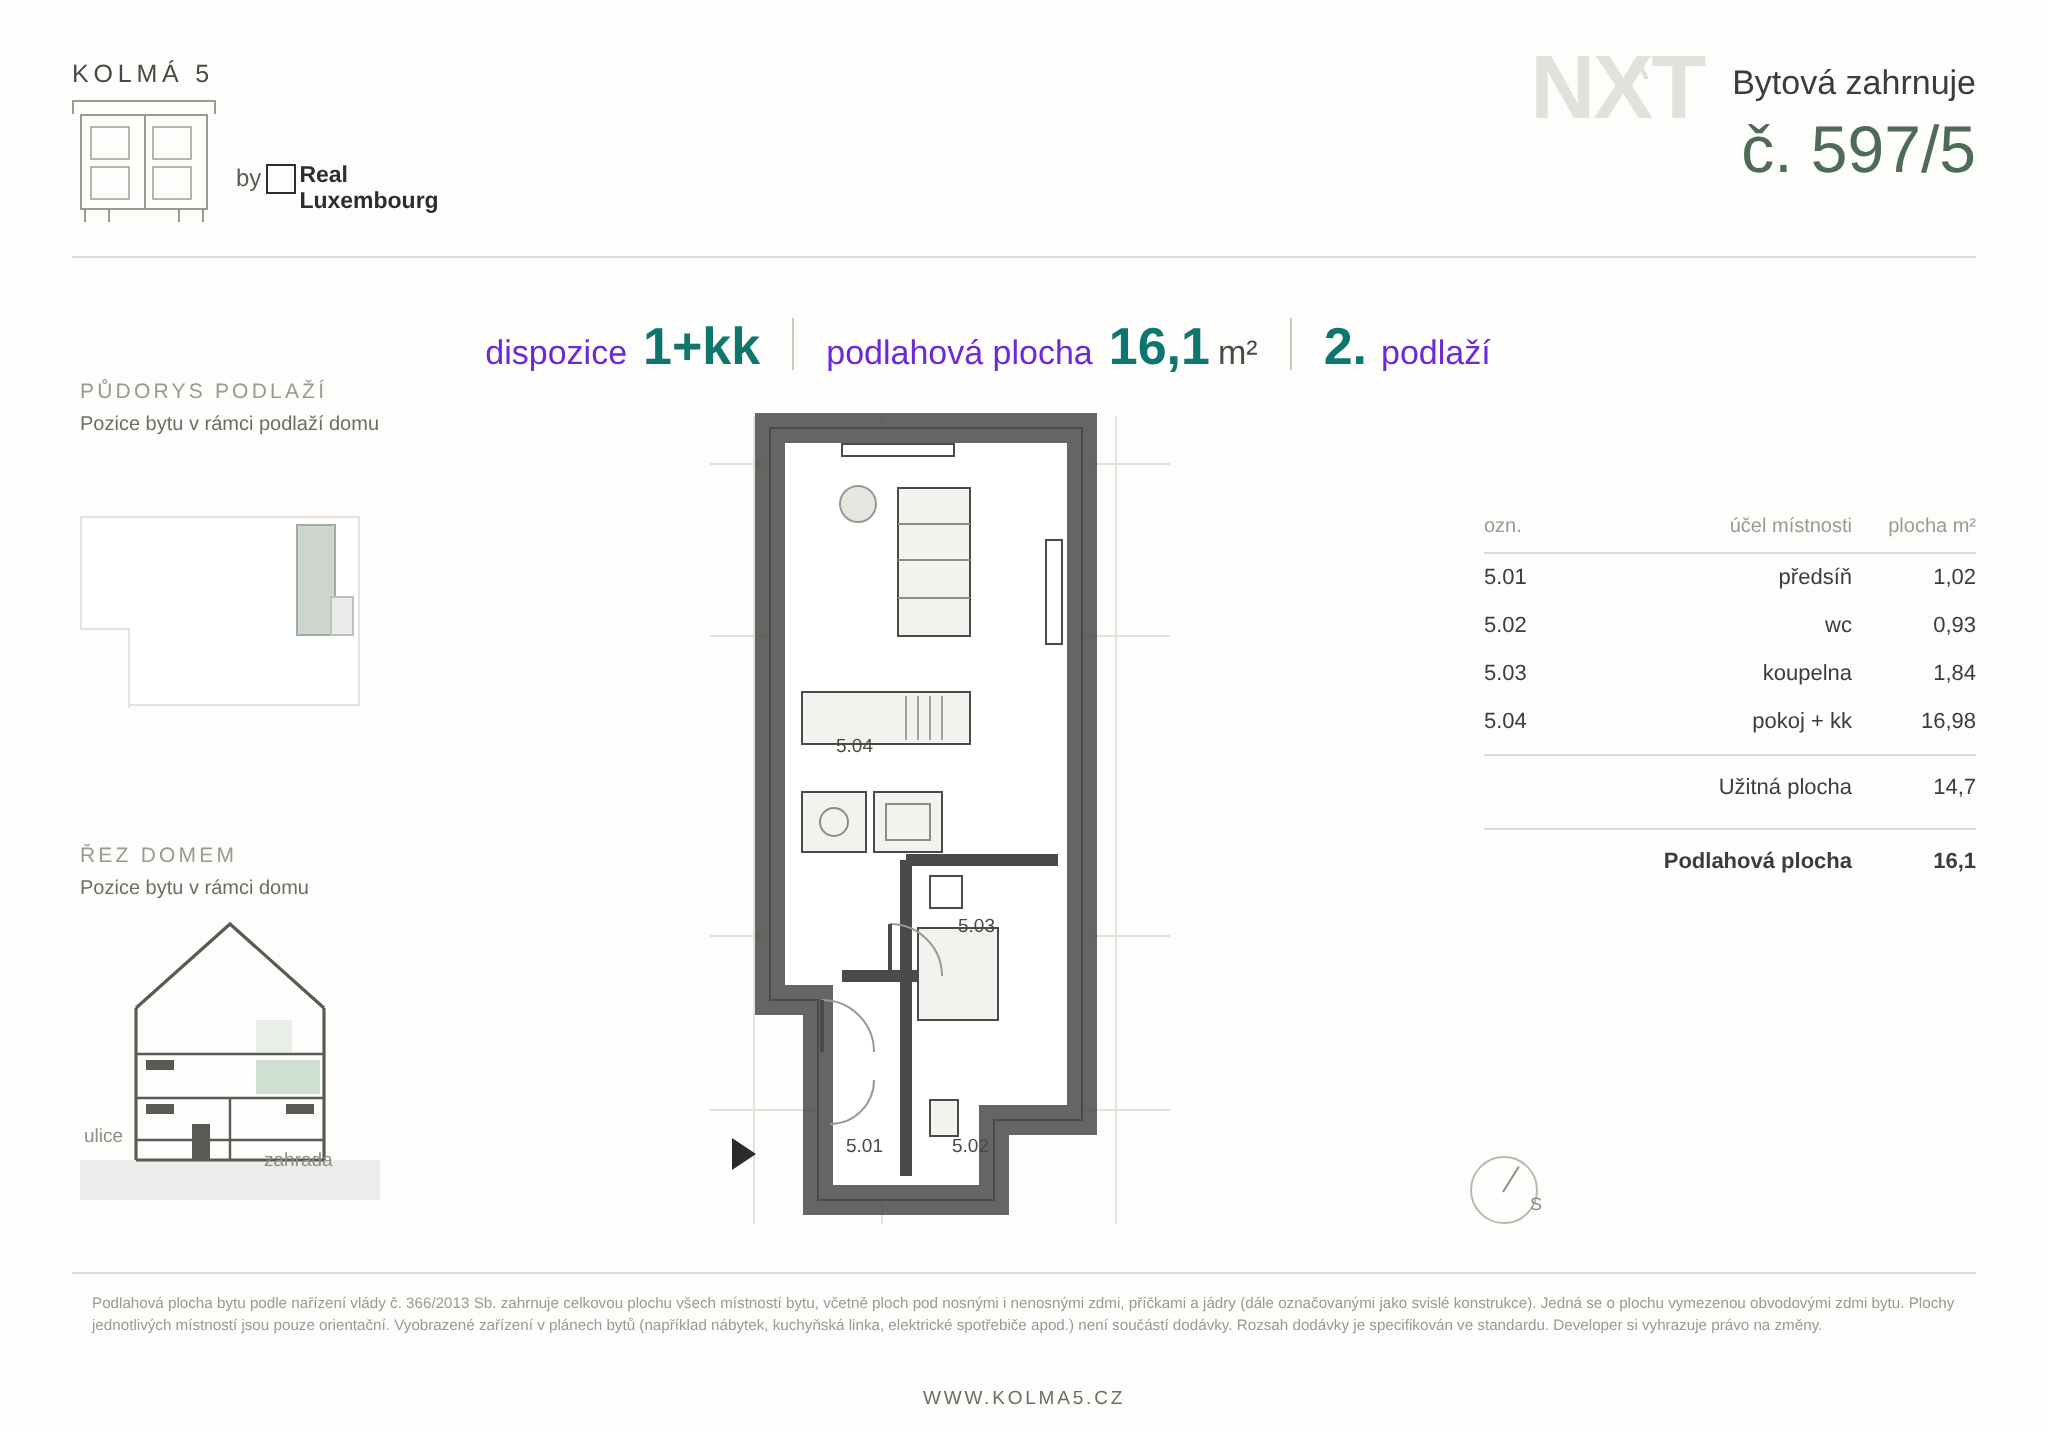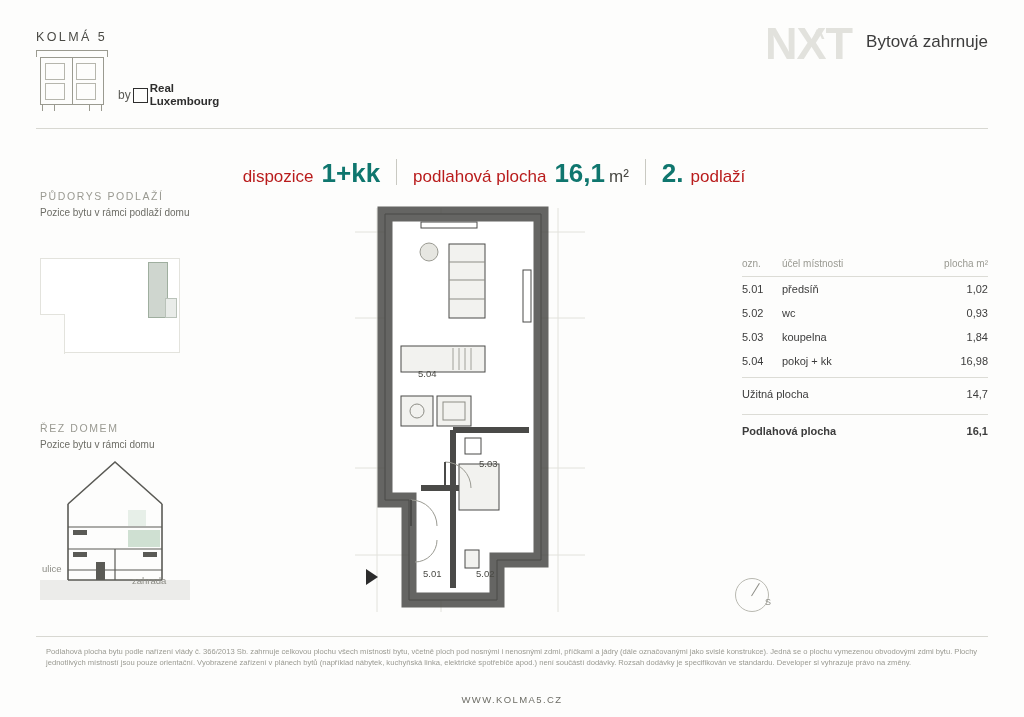--- a/index.html
+++ b/index.html
@@ -18,37 +18,37 @@
   
   .logo-block{position:absolute;left:36px;top:30px;width:300px;}
   .logo-title{font-size:12.5px;letter-spacing:2.4px;color:#4a4a45;font-weight:400;}
   .logo-art{margin-top:6px;width:72px;height:62px;position:relative;}
   .logo-art .roof{position:absolute;left:0;top:0;width:72px;height:7px;border:1px solid #9a9a90;border-bottom:none;box-sizing:border-box;}
   .logo-art .body{position:absolute;left:4px;top:7px;width:64px;height:48px;border:1px solid #9a9a90;box-sizing:border-box;}
   .logo-art .body:after{content:"";position:absolute;left:50%;top:0;width:1px;height:100%;background:#9a9a90;}
   .logo-art .pane{position:absolute;width:20px;height:17px;border:1px solid #b6b6ad;box-sizing:border-box;}
   .logo-art .legs{position:absolute;left:4px;top:55px;width:64px;height:6px;}
   .logo-art .legs span{position:absolute;bottom:0;width:1px;height:6px;background:#9a9a90;}
-  .by-row{position:absolute;left:118px;top:82px;display:flex;align-items:center;gap:2px;}
+  .by-row{position:absolute;left:118px;top:82px;display:flex;gap:2px;}
   .by-word{font-size:12px;color:#5a5a55;}
   .rl-sq{width:15px;height:15px;border:1.6px solid #2d2d2d;box-sizing:border-box;}
   .rl-txt{font-size:11.5px;line-height:13px;font-weight:bold;color:#2d2d2d;}
 
   .brand{position:absolute;right:36px;top:24px;display:flex;align-items:flex-start;gap:14px;}
   .brand-next{font-size:45px;font-weight:bold;letter-spacing:-1px;color:#e2e2dd;line-height:40px;position:relative;}
   .brand-next .hat{position:absolute;left:47px;top:-6px;font-size:22px;color:#e2e2dd;}
   .brand-right{padding-top:8px;text-align:right;}
   .unit-label{font-size:17px;color:#3c3c3c;}
   .unit-num{font-size:33px;color:#4f6b57;margin-top:4px;font-weight:400;}
 
   .hr-top{position:absolute;left:36px;right:36px;top:128px;height:1px;background:#d8d8d2;}
 
   
   .dispo{position:absolute;left:0;right:36px;top:156px;text-align:center;display:flex;justify-content:center;align-items:baseline;gap:0;}
-  .dispo .lbl{font-size:17px;color:#b91c1c;text-align:center;}
+  .dispo .lbl{font-size:17px;color:#6d28d9;text-align:center;}
   .dispo .big{font-size:26px;font-weight:bold;color:#0f766e;margin-left:8px;}
   .dispo .sep{display:inline-block;width:1px;height:26px;background:#c9c9c2;margin:0 16px;position:relative;top:3px;}
   .dispo .sup{font-size:17px;color:#4a4a45;margin-left:4px;}
 
   
   .side-head{position:absolute;font-size:10.5px;letter-spacing:1.6px;color:#9a9a92;}
   .side-sub{position:absolute;font-size:10px;color:#6d6d66;}
 
   .mini-plan{position:absolute;left:40px;top:258px;width:140px;height:95px;}
   .mini-outline{position:absolute;inset:0;border:1.4px solid #e3e3dd;background:#ffffff;}
@@ -68,21 +68,21 @@
   .compass-c{position:absolute;inset:0;border:1px solid #b9b9b1;border-radius:50%;}
   .compass-n{position:absolute;left:16px;top:3px;width:1px;height:15px;background:#8d8d86;transform:rotate(32deg);transform-origin:bottom center;}
   .compass-s{position:absolute;left:30px;top:19px;font-size:9px;color:#8d8d86;}
   .entry-arrow{position:absolute;left:366px;top:569px;width:0;height:0;border-top:8px solid transparent;border-bottom:8px solid transparent;border-left:12px solid #2b2b2b;}
 
   
   .tbl{position:absolute;left:742px;top:258px;width:246px;font-size:11px;color:#3c3c3c;}
   .tbl .hrow{display:flex;color:#9a9a92;font-size:10px;padding-bottom:7px;border-bottom:1px solid #dcdcd6;}
   .tbl .row{display:flex;padding:6px 0;}
   .c1{width:40px;}
-  .c2{flex:1;}
+  .c2{flex:1;text-align:right;}
   .c3{width:62px;text-align:right;}
   .tbl .sep-line{height:1px;background:#dcdcd6;margin-top:4px;}
   .tbl .sum{display:flex;padding:10px 0;}
   .tbl .total{display:flex;padding:10px 0;font-weight:bold;}
 
   
   .hr-bot{position:absolute;left:36px;right:36px;top:636px;height:1px;background:#d8d8d2;}
   .disclaimer{position:absolute;left:46px;right:46px;top:646px;font-size:7.6px;line-height:11px;color:#9a9a92;}
   .www{position:absolute;left:0;right:0;top:694px;text-align:center;font-size:9.5px;letter-spacing:1.4px;color:#6d6d66;}
 </style>
@@ -118,20 +118,21 @@
     </div>
   </div>
 
   <div class="brand">
     <div class="brand-next">
       <span>N</span><span>XT</span>
       <span class="hat">^</span>
     </div>
     <div class="brand-right">
       <div class="unit-label">Bytová zahrnuje</div>
+      <div class="unit-num">č. 597/5</div>
     </div>
   </div>
 
   <div class="hr-top"></div>
 
   <div class="dispo">
     <span class="lbl">dispozice</span>
     <span class="big">1+kk</span>
     <span class="sep"></span>
     <span class="lbl">podlahová plocha</span>

